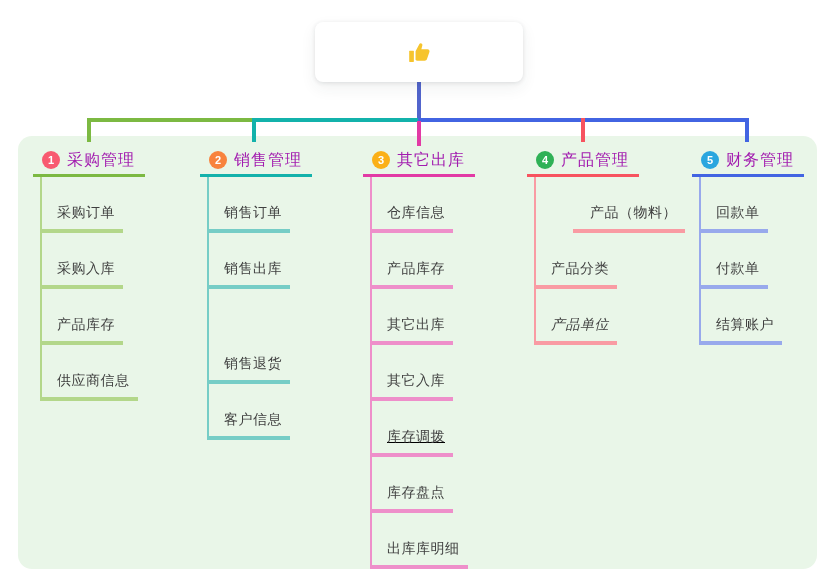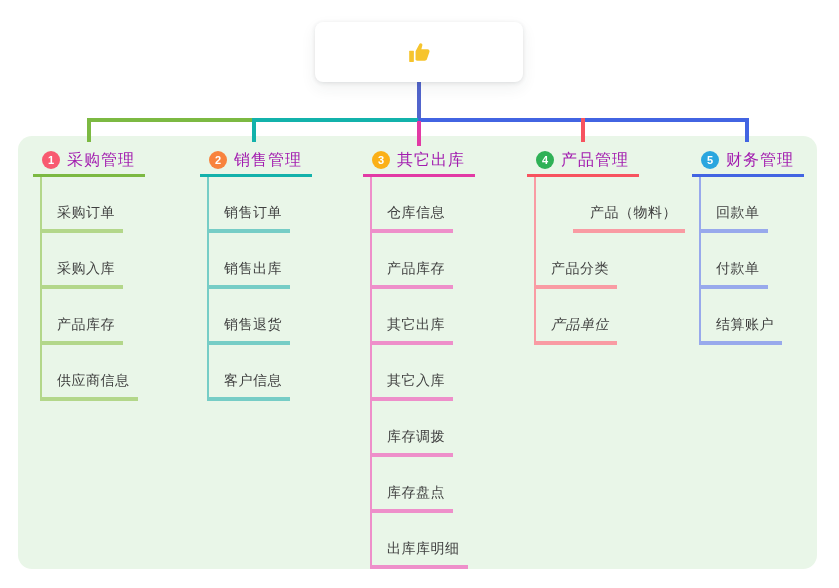--- a/index.html
+++ b/index.html
@@ -116,21 +116,21 @@
           <div class="vline" style="background: rgb(118, 205, 198);"></div>
 
             <div class="child-row" style="border-bottom-color: rgb(118, 205, 198);">
               <span class="child-label">销售订单</span>
             </div>
 
             <div class="child-row" style="border-bottom-color: rgb(118, 205, 198);">
               <span class="child-label">销售出库</span>
             </div>
 
-            <div class="child-row" style="border-bottom-color: rgb(118, 205, 198);">
+            <div class="child-row" style="border-bottom-color: rgb(118, 205, 198); margin-top: 39px;">
               <span class="child-label">销售退货</span>
             </div>
 
             <div class="child-row" style="border-bottom-color: rgb(118, 205, 198);">
               <span class="child-label">客户信息</span>
             </div>
 
         </div>
       </div>
 
@@ -151,21 +151,21 @@
             </div>
 
             <div class="child-row" style="border-bottom-color: rgb(238, 143, 202);">
               <span class="child-label">其它出库</span>
             </div>
 
             <div class="child-row" style="border-bottom-color: rgb(238, 143, 202);">
               <span class="child-label">其它入库</span>
             </div>
 
-            <div class="child-row" style="border-bottom-color: rgb(238, 143, 202);">
+            <div class="child-row" style="border-bottom-color: rgb(238, 143, 202); text-decoration: underline;">
               <span class="child-label">库存调拨</span>
             </div>
 
             <div class="child-row" style="border-bottom-color: rgb(238, 143, 202);">
               <span class="child-label">库存盘点</span>
             </div>
 
             <div class="child-row" style="border-bottom-color: rgb(238, 143, 202);">
               <span class="child-label">出库库明细</span>
             </div>

